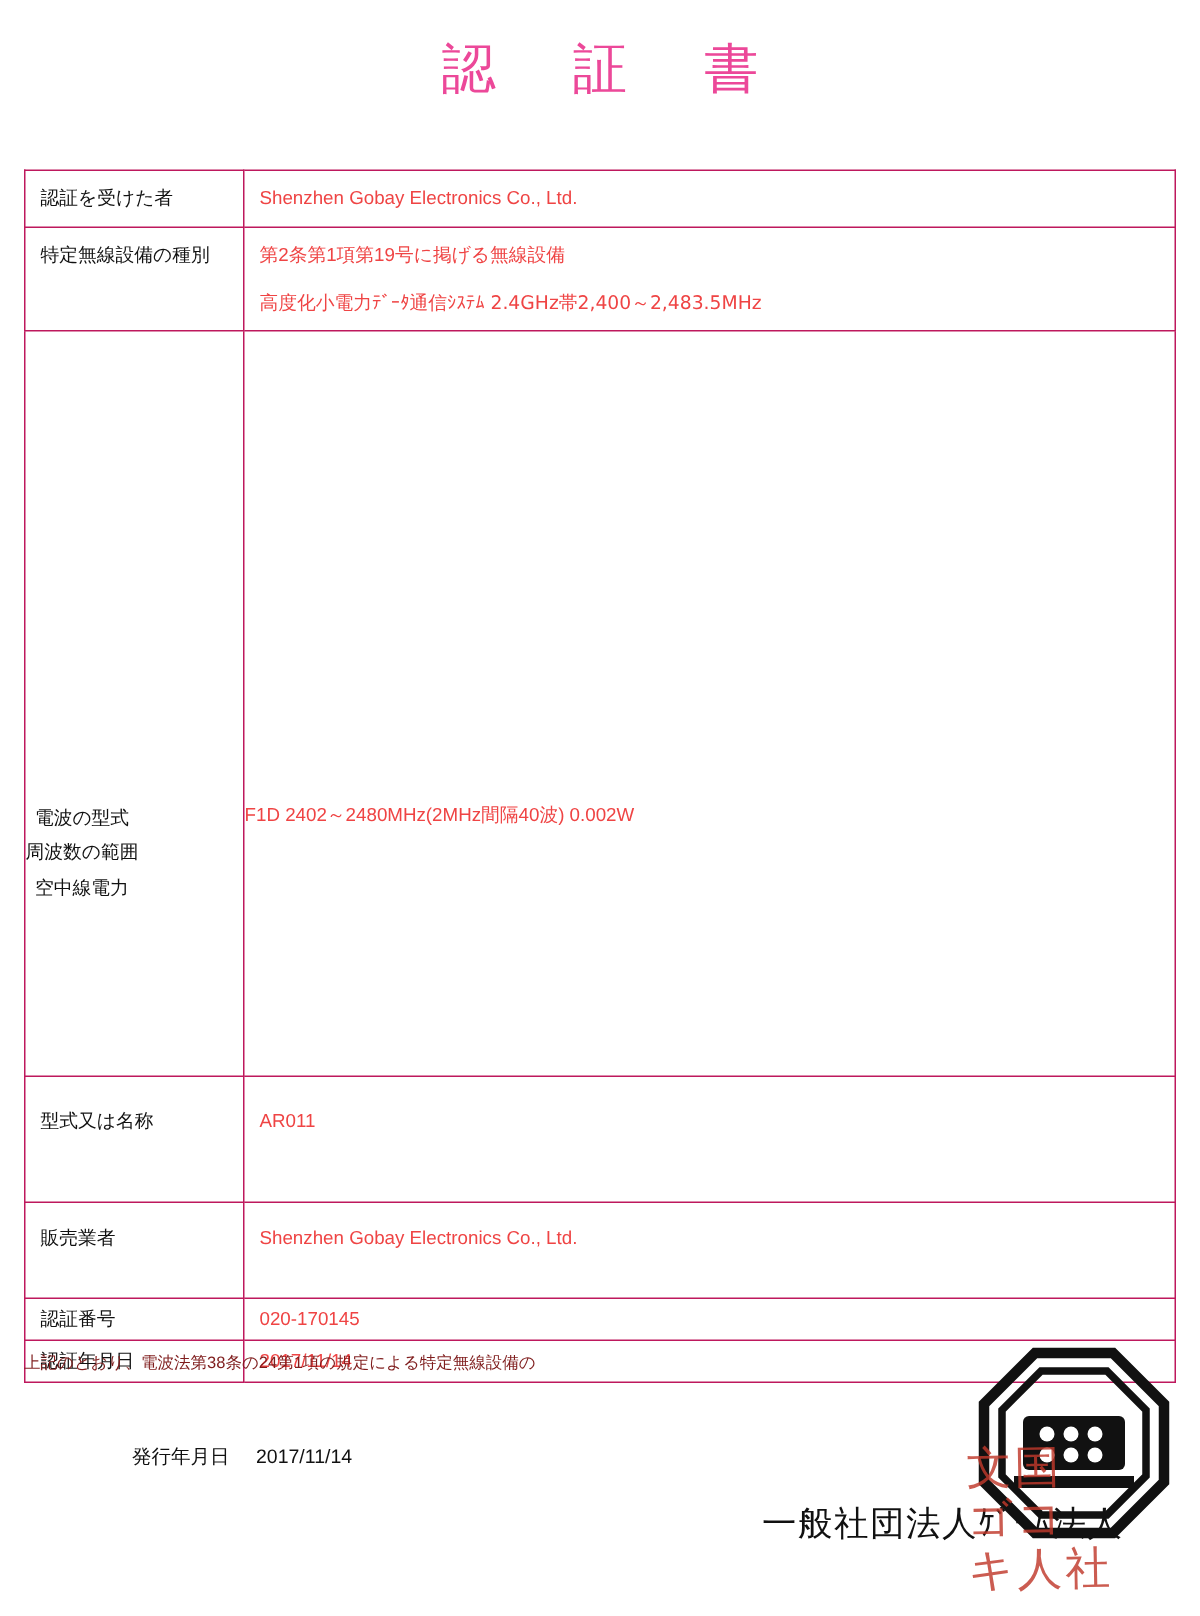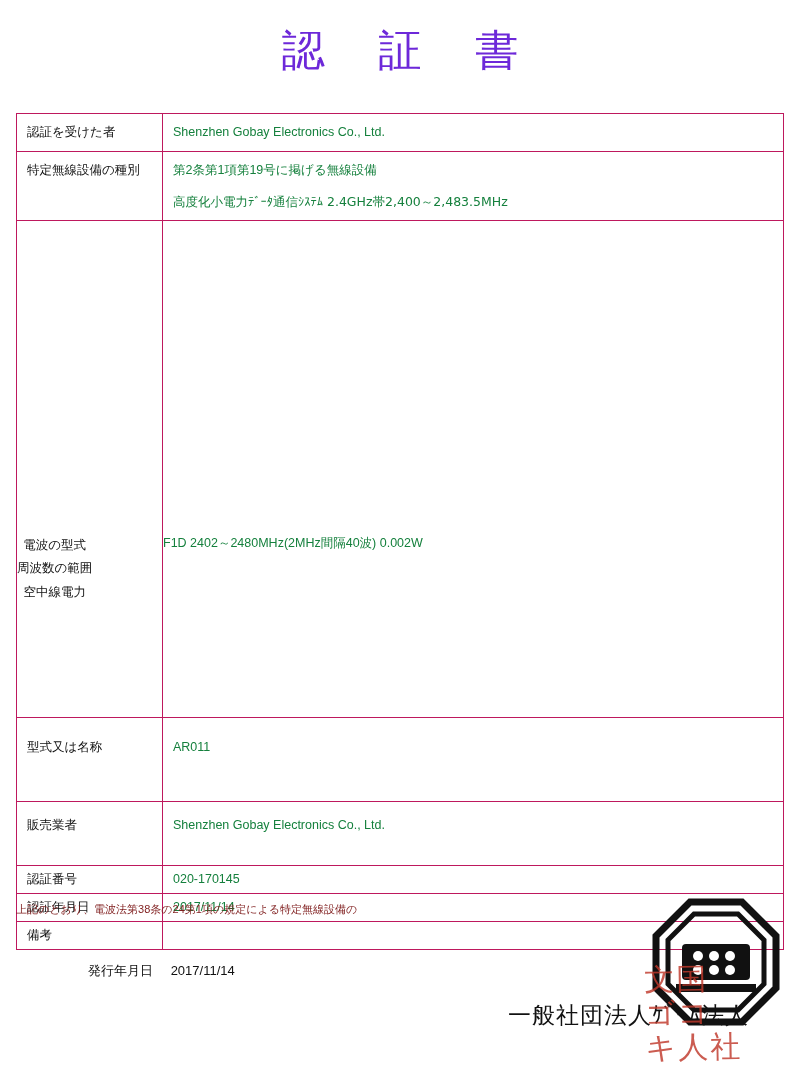--- a/index.html
+++ b/index.html
@@ -19,27 +19,27 @@
   .page {
     position: relative;
     width: 800px;
     height: 1077px;
     box-sizing: border-box;
   }
 
   
   .doc-title {
     text-align: center;
-    font-size: 43px;
+    font-size: 36px;
     letter-spacing: 20px;
     padding-top: 22px;
     padding-left: 20px;
     font-weight: 400;
     font-family: "DejaVu Sans", "Liberation Sans", sans-serif;
-    color: #6d28d9;
+    color: #ec4899;
   }
 
   
   .cert-table {
     position: absolute;
     left: 16px;
     top: 113px;
     width: 768px;
     border-collapse: collapse;
     table-layout: fixed;
@@ -52,21 +52,21 @@
     padding: 9px 8px 9px 10px;
   }
   .col-label { width: 146px; }
 
   .cell-label {
     font-size: 12.5px;
     color: #111;
   }
   .cell-value {
     font-size: 12.5px;
-    color: #15803d;
+    color: #ef4444;
   }
   .value-line + .value-line { margin-top: 13px; }
 
   .row-kind td { height: 46px; }
   .row-wave td { height: 478px; text-align: center; }
   .row-wave .cell-label { position: relative; }
   .label-stack {
     position: absolute;
     top: 313px;
     left: 0;
@@ -200,24 +200,20 @@
       <tr class="row-small">
         <td class="cell-label">認証番号</td>
         <td class="cell-value">020-170145</td>
       </tr>
 
       <tr class="row-small">
         <td class="cell-label">認証年月日</td>
         <td class="cell-value">2017/11/14</td>
       </tr>
 
-      <tr class="row-small">
-        <td class="cell-label">備考</td>
-        <td class="cell-value"></td>
-      </tr>
     </tbody>
   </table>
 
   <div class="statement">
     <div>上記のとおり、電波法第38条の24第1項の規定による特定無線設備の</div>
   </div>
 
   <div class="issue-line">
     <span>発行年月日</span>
     <span class="issue-date">2017/11/14</span>

